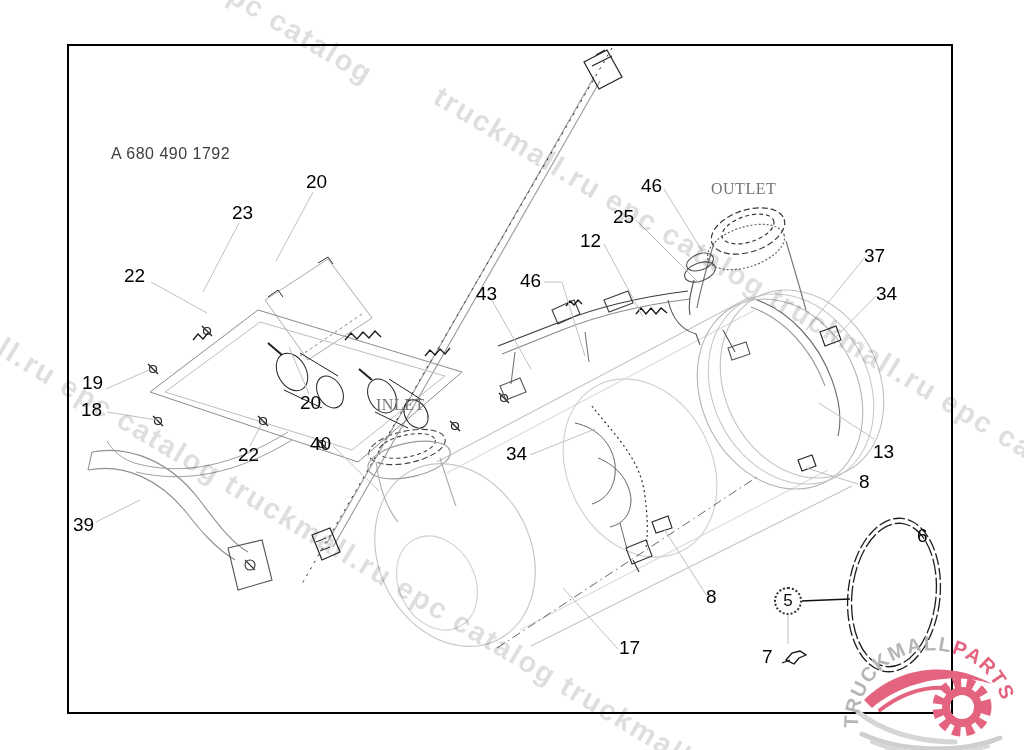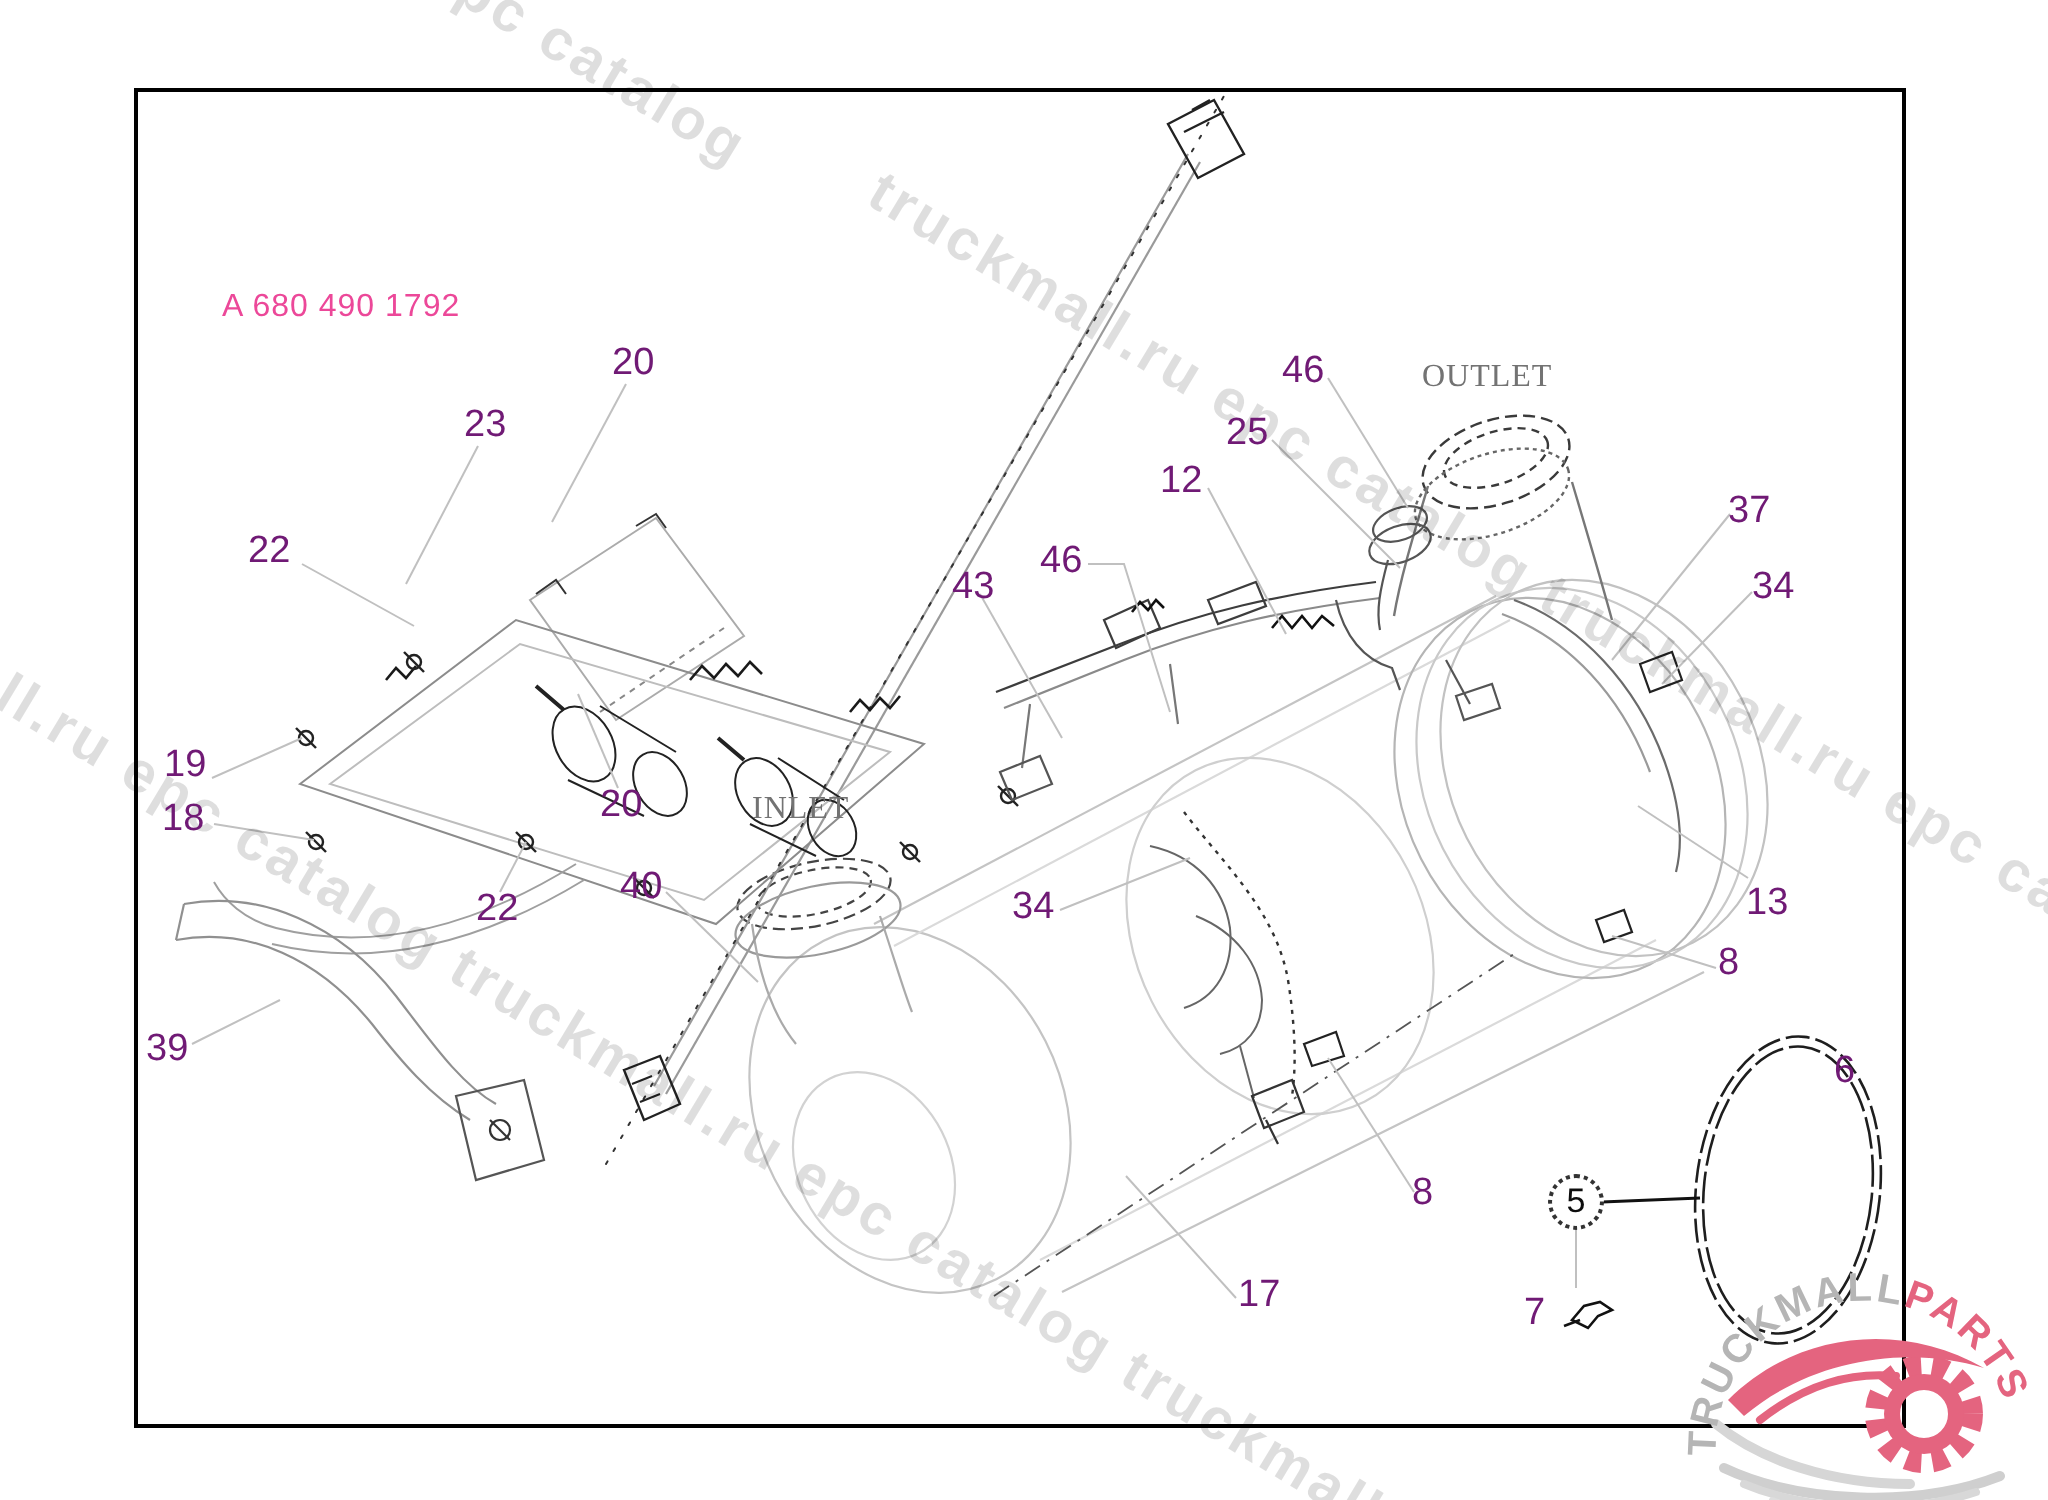--- a/index.html
+++ b/index.html
@@ -1,20 +1,20 @@
 <!DOCTYPE html>
 <html><head>
 <meta charset="utf-8">
 <style>
   html,body{margin:0;padding:0;background:#fff;}
   #page{position:relative;width:1024px;height:750px;background:#fff;overflow:hidden;
         font-family:"Liberation Sans",sans-serif;}
   #page svg{position:absolute;left:0;top:0;}
-  .lbl{position:absolute;font-size:19px;line-height:1;color:#701a75;white-space:nowrap;}
-  .partnum{position:absolute;font-size:16px;letter-spacing:.5px;color:#ec4899;white-space:nowrap;}
+  .lbl{position:absolute;font-size:19px;line-height:1;color:#000000;white-space:nowrap;}
+  .partnum{position:absolute;font-size:16px;letter-spacing:.5px;color:#404040;white-space:nowrap;}
   .portlbl{position:absolute;font-size:16px;letter-spacing:.5px;color:#737373;white-space:nowrap;font-family:Liberation Serif, serif;}
   .circle5{position:absolute;width:24px;height:24px;border:2px dotted #333;border-radius:50%;
            text-align:center;line-height:24px;font-size:17px;color:#0d0d0d;background:#fff;}
   .wm{position:absolute;left:0;top:0;transform-origin:0 0;white-space:nowrap;
       font-weight:bold;font-size:29px;letter-spacing:2px;color:rgba(0,0,0,0.13);}
   .wm-a{transform:translate(52px,-134px) rotate(31deg);}
   .wm-b{transform:translate(445px,80px) rotate(31deg);}
   .wm-c{transform:translate(-100px,266px) rotate(31deg);}
 </style>
 </head>

